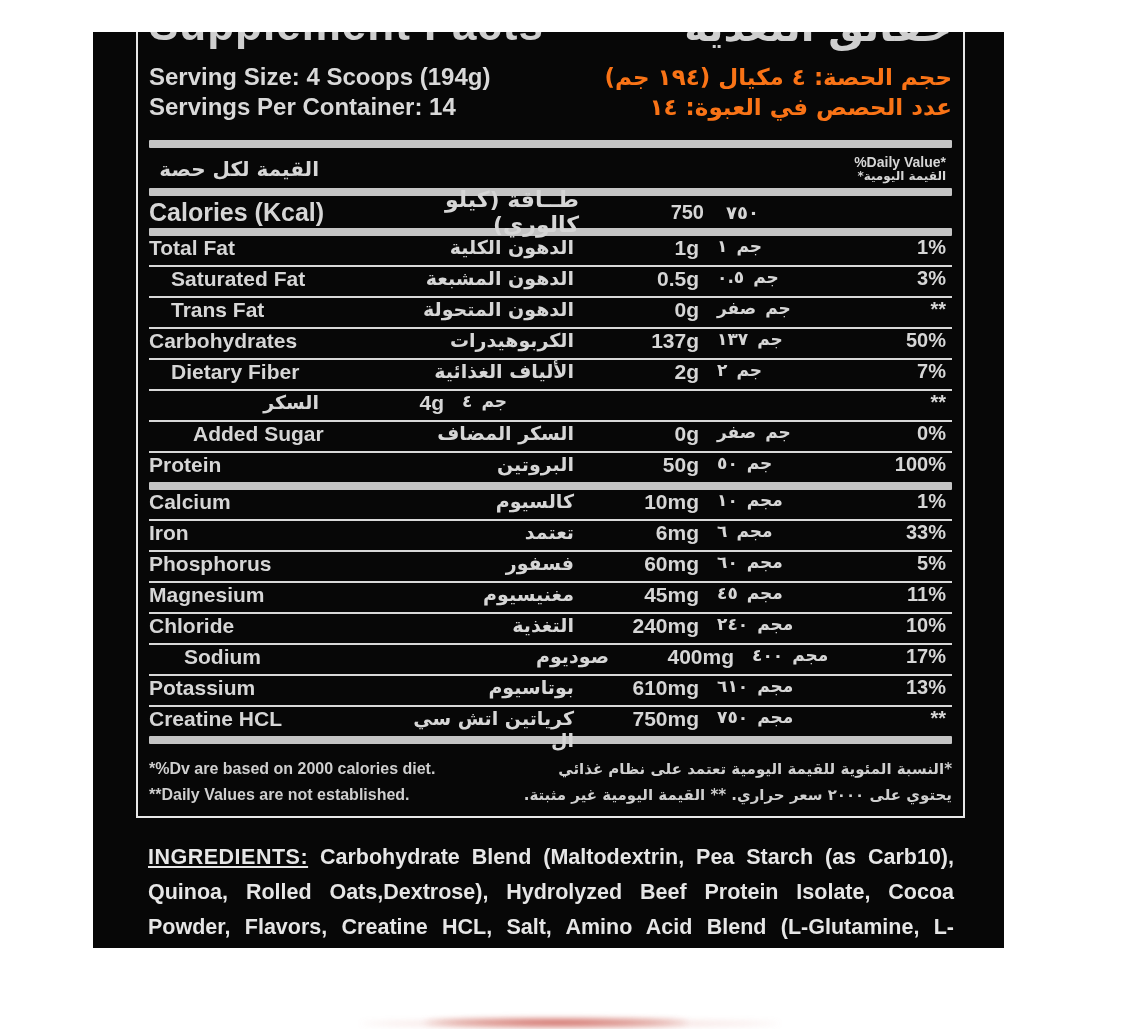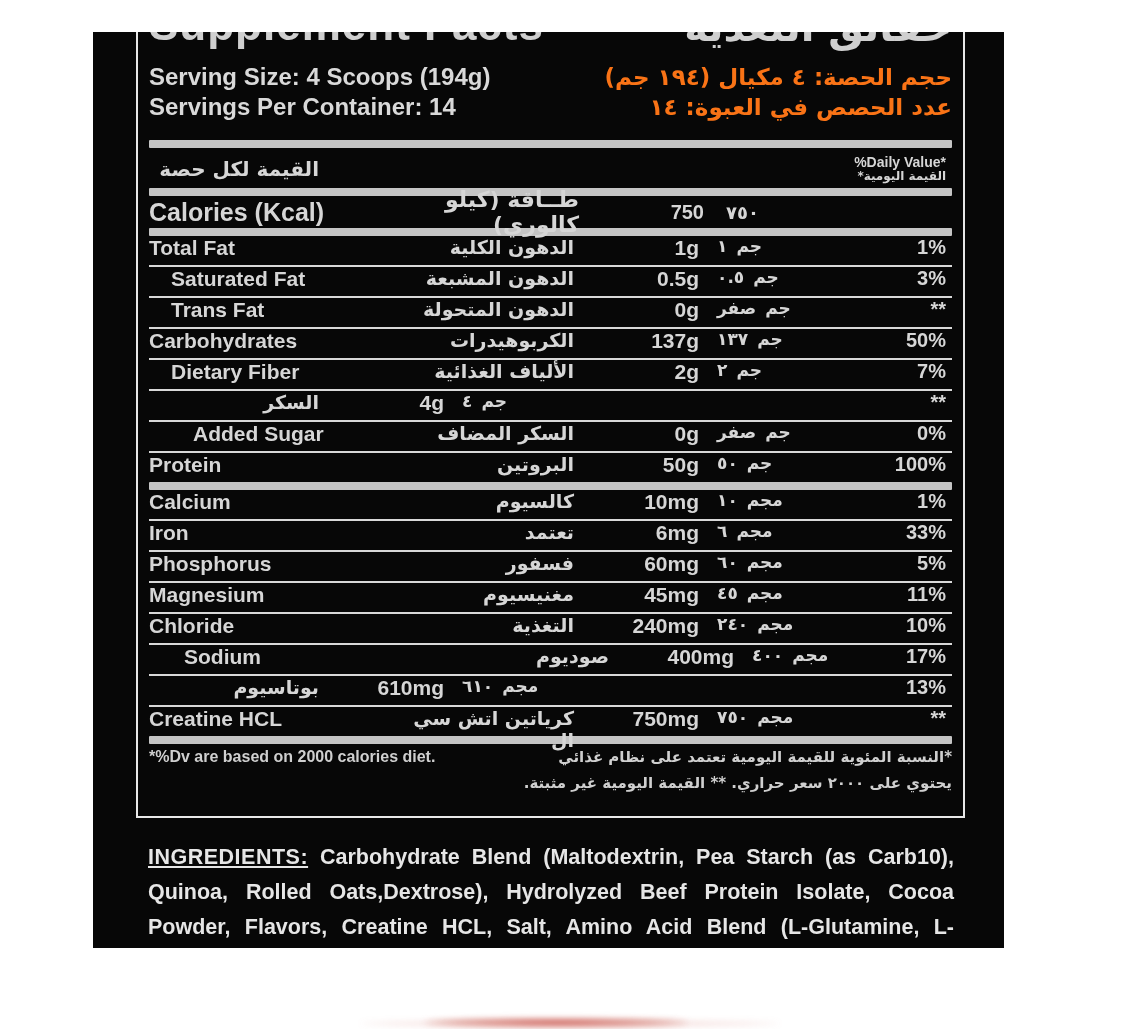--- a/index.html
+++ b/index.html
@@ -40,21 +40,21 @@
   .cal-ar{width:200px;text-align:right;font-size:22px;font-weight:bold;}
   .cal-val{width:125px;text-align:right;font-size:20px;font-weight:bold;}
   .cal-val-ar{width:160px;padding-left:22px;font-size:18px;font-weight:bold;}
   .n-row{height:29px;display:flex;align-items:flex-start;border-bottom:2px solid #d8d8d8;}
   .n-row.no-line{border-bottom:none;}
   .n-en{width:255px;font-size:21px;font-weight:bold;box-sizing:border-box;}
   .n-ar{width:170px;text-align:right;font-size:19px;font-weight:bold;}
   .n-val{width:125px;text-align:right;font-size:21px;font-weight:bold;}
   .n-val-ar{width:148px;padding-left:18px;font-size:17px;font-weight:bold;display:flex;gap:9px;align-items:center;}
   .n-dv{flex:1;text-align:right;font-size:20px;font-weight:bold;padding-right:6px;}
-  .foot{display:flex;justify-content:space-between;margin-top:0;}
+  .foot{display:flex;justify-content:space-between;margin-top:12px;}
   .foot-en{font-size:16px;font-weight:bold;line-height:26px;color:#cfcfcf;}
   .foot-ar{font-size:15px;font-weight:bold;line-height:26px;text-align:right;direction:rtl;color:#cfcfcf;}
   .ingredients{
     margin:22px 12px 0 55px;width:806px;
     font-size:21.5px;font-weight:bold;line-height:35px;color:#e6e6e6;
     text-align:justify;text-align-last:left;word-spacing:2px;
   }
   .ingredients .u{text-decoration:underline;letter-spacing:0.5px;}
   .rtl{direction:rtl;unicode-bidi:plaintext;}
   .red-glow{
@@ -247,20 +247,21 @@
     <div class="n-en" style="padding-left: 0px; margin-left: 35px;">Sodium</div>
     <div class="n-ar ar rtl">صوديوم</div>
     <div class="n-val">400mg</div>
     <div class="n-val-ar">
       <span class="ar">٤٠٠</span>
       <span class="ar">مجم</span>
     </div>
     <div class="n-dv">17%</div>
   </div>
         <div class="n-row">
+    <div class="n-en" style="padding-left: 0px;">Potassium</div>
     <div class="n-ar ar rtl">بوتاسيوم</div>
     <div class="n-val">610mg</div>
     <div class="n-val-ar">
       <span class="ar">٦١٠</span>
       <span class="ar">مجم</span>
     </div>
     <div class="n-dv">13%</div>
   </div>
         <div class="n-row no-line">
     <div class="n-en" style="padding-left: 0px;">Creatine HCL</div>
@@ -271,20 +272,21 @@
       <span class="ar">مجم</span>
     </div>
     <div class="n-dv">**</div>
   </div>
         <div class="bar"></div>
       </div>
 
     <div class="foot">
       <div class="foot-en">
         <div>*%Dv are based on 2000 calories diet.</div>
+        <div>**Daily Values are not established.</div>
       </div>
       <div class="foot-ar ar">
         <div>*النسبة المئوية للقيمة اليومية تعتمد على نظام غذائي</div>
         <div>يحتوي على ٢٠٠٠ سعر حراري. ** القيمة اليومية غير مثبتة.</div>
       </div>
     </div>
 
   </div>
 
   <div class="ingredients"><span class="u">INGREDIENTS:</span> <span>Carbohydrate Blend (Maltodextrin, Pea Starch (as Carb10), Quinoa, Rolled Oats,Dextrose), Hydrolyzed Beef Protein Isolate, Cocoa Powder, Flavors, Creatine HCL, Salt, Amino Acid Blend (L-Glutamine, L-Leucine, L-Valine, L-Isoleucine), Acesulfame Potassium , Silicon Dioxide, Sucralose.</span></div>

